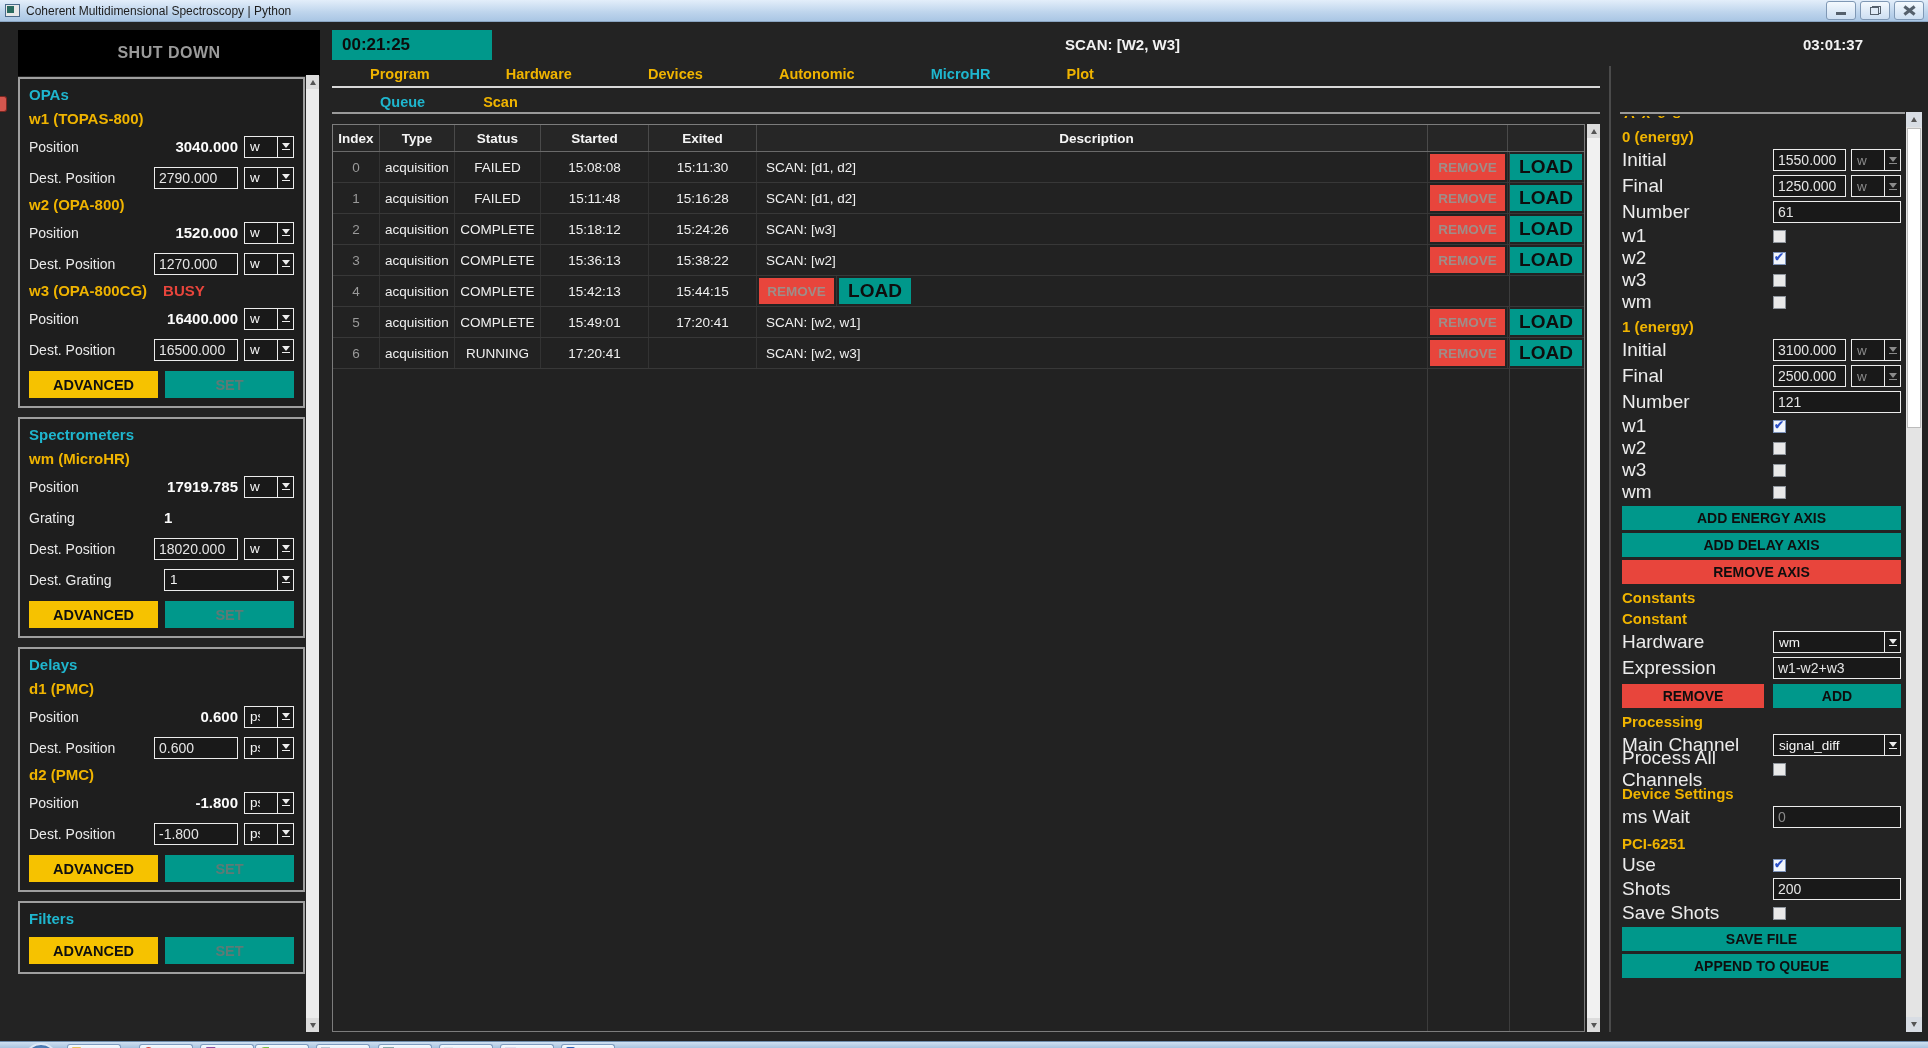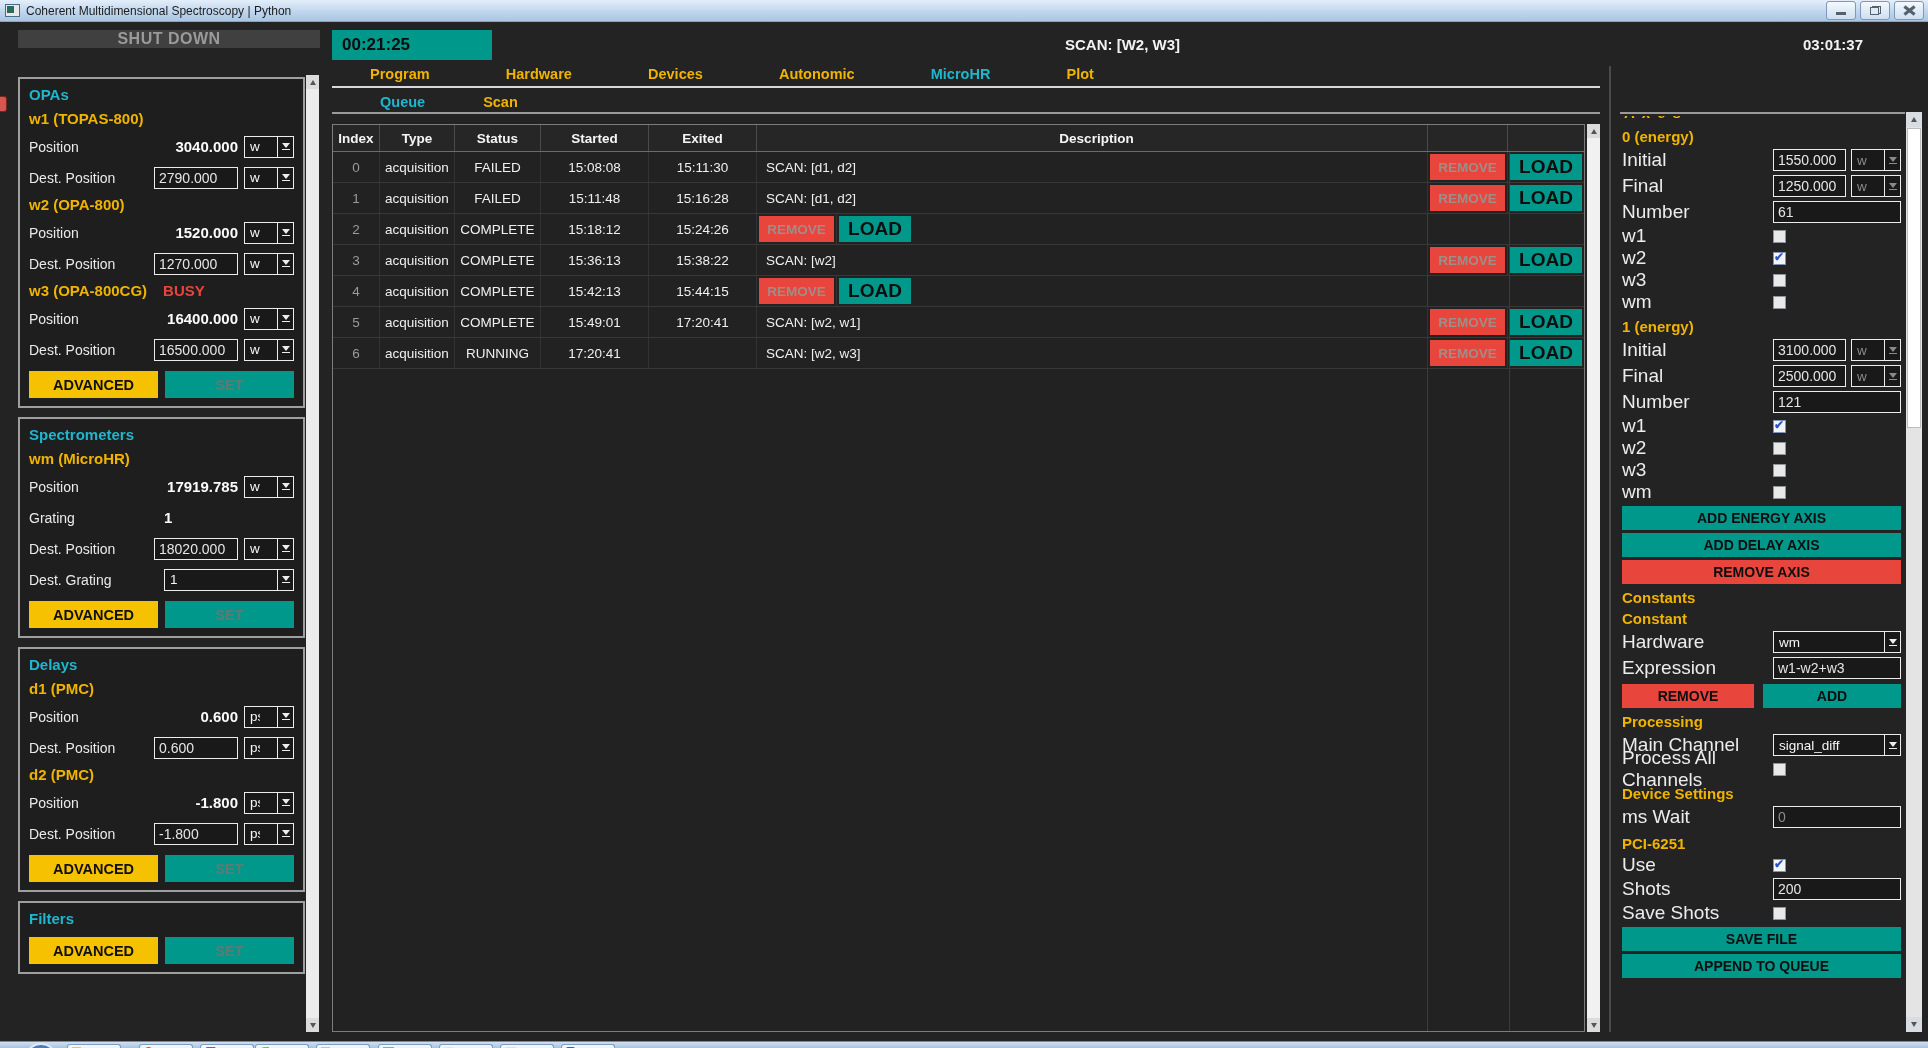--- a/index.html
+++ b/index.html
@@ -21,21 +21,21 @@
   .ic-rest::after{content:"";position:absolute;left:0;bottom:0;width:7px;height:6px;border:1.5px solid #55606c;background:#dfeaf6;}
   .ic-x{width:11px;height:9px;position:relative;}
   .ic-x::before,.ic-x::after{content:"";position:absolute;left:-1px;top:3px;width:13px;height:3px;background:#55606c;}
   .ic-x::before{transform:rotate(38deg);} .ic-x::after{transform:rotate(-38deg);}
   
   .redsliver{position:absolute;left:0;top:96px;width:6px;height:14px;background:#d4564e;
     border:1px solid #7a2620;border-left:none;border-radius:0 3px 3px 0;}
   
   .btn{display:flex;align-items:center;justify-content:center;font-weight:bold;cursor:pointer;
        box-sizing:border-box;border:none;font-family:inherit;}
-  .shutdown{position:absolute;left:18px;top:30px;width:302px;height:18px;background:#404040;
+  .shutdown{position:absolute;left:18px;top:30px;width:302px;height:46px;background:#000000;
     color:#9a9a9a;font-size:16px;letter-spacing:.5px;}
   .timerbox{position:absolute;left:332px;top:30px;width:160px;height:30px;background:#00988b;
     color:#0c0c0c;font-size:17px;font-weight:bold;display:flex;align-items:center;padding-left:10px;box-sizing:border-box;}
   .scanstat{position:absolute;left:1065px;top:36px;color:#f2f2f2;font-size:15px;font-weight:bold;}
   .clock{position:absolute;left:1803px;top:36px;width:100px;text-align:left;color:#f2f2f2;font-size:15px;font-weight:bold;}
   
   .maintabs{position:absolute;left:332px;top:66px;width:800px;display:flex;justify-content:space-around;}
   .tab{font-size:14.5px;font-weight:bold;color:#f0b400;cursor:pointer;}
   .tab.active{color:#1fb6ce;}
   .tabline{position:absolute;left:332px;top:86px;width:1268px;height:2px;background:#d8d8d8;}
@@ -106,21 +106,21 @@
   .ctl .tin.w73{width:73px;margin-right:5px;} .ctl .tin.full{width:128px;}
   .cb{width:13px;height:13px;background:#e9e9e9;border:1px solid #8f959c;box-sizing:border-box;position:relative;cursor:pointer;}
   .cb[data-checked="true"]{background:#f2f6fc;border-color:#7d93bb;}
   .cb[data-checked="true"]::after{content:"\2714";position:absolute;left:0px;top:-3px;color:#2b50c8;font-size:12px;font-weight:bold;}
   .pbtn{width:100%;height:24px;margin:3px 0;font-size:14px;}
   .pbtn.teal{background:#00988b;color:#0e0e0e;}
   .pbtn.red{background:#e8453c;color:#0e0e0e;}
   .pbtnrow{display:flex;gap:9px;margin:3px 0;}
   .pbtnrow .btn{height:24px;font-size:14px;}
   .pbtnrow .red{flex:1;background:#e8453c;color:#0e0e0e;}
-  .pbtnrow .teal{width:138px;flex:none;background:#00988b;color:#0e0e0e;}
+  .pbtnrow .teal{width:128px;flex:none;background:#00988b;color:#0e0e0e;}
   
   .rscroll{position:absolute;left:1906px;top:112px;width:16px;height:920px;background:#e4e4e4;}
   .rarrow{position:absolute;left:0;width:16px;height:15px;background:#d8dde4;display:flex;align-items:center;justify-content:center;}
   .rarrow.up{top:0;} .rarrow.down{bottom:0;}
   .rthumb{position:absolute;left:1px;top:16px;width:14px;height:300px;background:#ffffff;border:1px solid #bcbcbc;box-sizing:border-box;}
   
   .taskbar{position:absolute;left:0;bottom:0;width:100%;height:7px;
     background:linear-gradient(#cfe0f1,#a9c4e0);border-top:1px solid #6f8cab;box-sizing:border-box;overflow:hidden;}
   .orb{position:absolute;left:24px;top:1px;width:34px;height:34px;border-radius:50%;
     background:radial-gradient(circle at 50% 40%,#7ab0e8,#123a75);border:2px solid #dce9f7;box-sizing:border-box;}
@@ -401,20 +401,21 @@
     <div class="tc c-ld">
         <button class="btn btn-qload">LOAD</button>
       </div>
   </div>
   <div class="trow">
     <div class="tc c-index">2</div>
     <div class="tc c-type">acquisition</div>
     <div class="tc c-status">COMPLETE</div>
     <div class="tc c-start">15:18:12</div>
     <div class="tc c-exit">15:24:26</div>
+    <div class="tc c-desc">SCAN: [w3]</div>
     <div class="tc c-rm">
         <button class="btn btn-qremove">REMOVE</button>
       </div>
     <div class="tc c-ld">
         <button class="btn btn-qload">LOAD</button>
       </div>
   </div>
   <div class="trow">
     <div class="tc c-index">3</div>
     <div class="tc c-type">acquisition</div>

